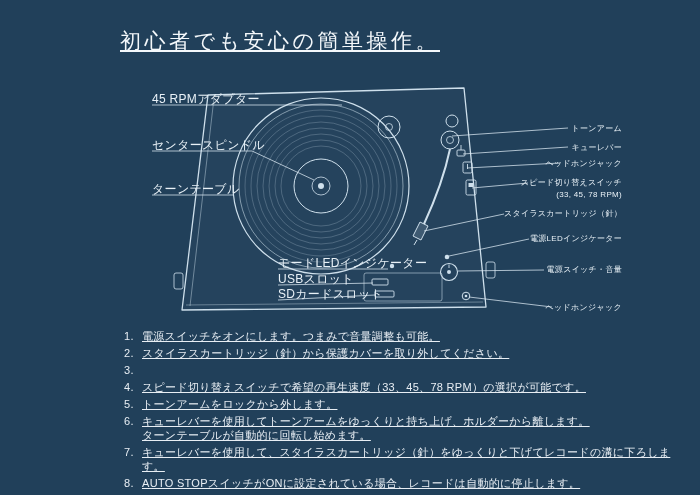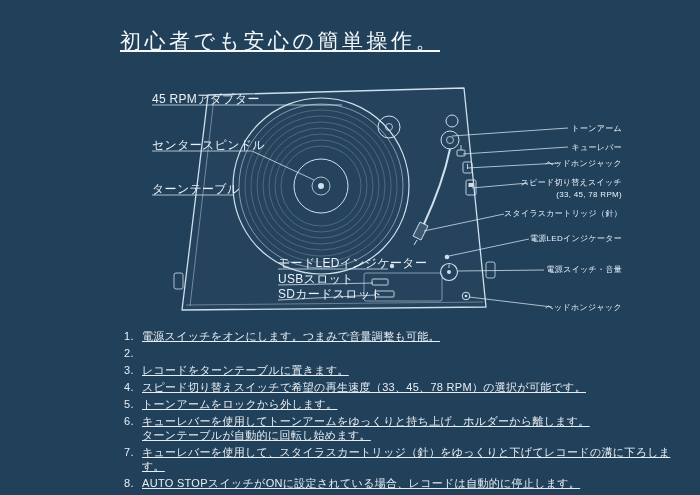--- a/index.html
+++ b/index.html
@@ -135,24 +135,24 @@
 <div class="rlabel" style="top:264px">電源スイッチ・音量</div>
 <div class="rlabel" style="top:302px">ヘッドホンジャック</div>
 
 <div class="instructions">
   <div class="instr-row">
     <span class="instr-num">1.</span>
     <span class="instr-text">電源スイッチをオンにします。つまみで音量調整も可能。</span>
   </div>
   <div class="instr-row">
     <span class="instr-num">2.</span>
+    <span class="instr-text">スタイラスカートリッジ（針）から保護カバーを取り外してください。</span>
   </div>
   <div class="instr-row">
     <span class="instr-num">3.</span>
-    <span class="instr-text">レコードをターンテーブルに置きます。</span>
   </div>
   <div class="instr-row">
     <span class="instr-num">4.</span>
     <span class="instr-text">スピード切り替えスイッチで希望の再生速度（33、45、78 RPM）の選択が可能です。</span>
   </div>
   <div class="instr-row">
     <span class="instr-num">5.</span>
     <span class="instr-text">トーンアームをロックから外します。</span>
   </div>
   <div class="instr-row">

